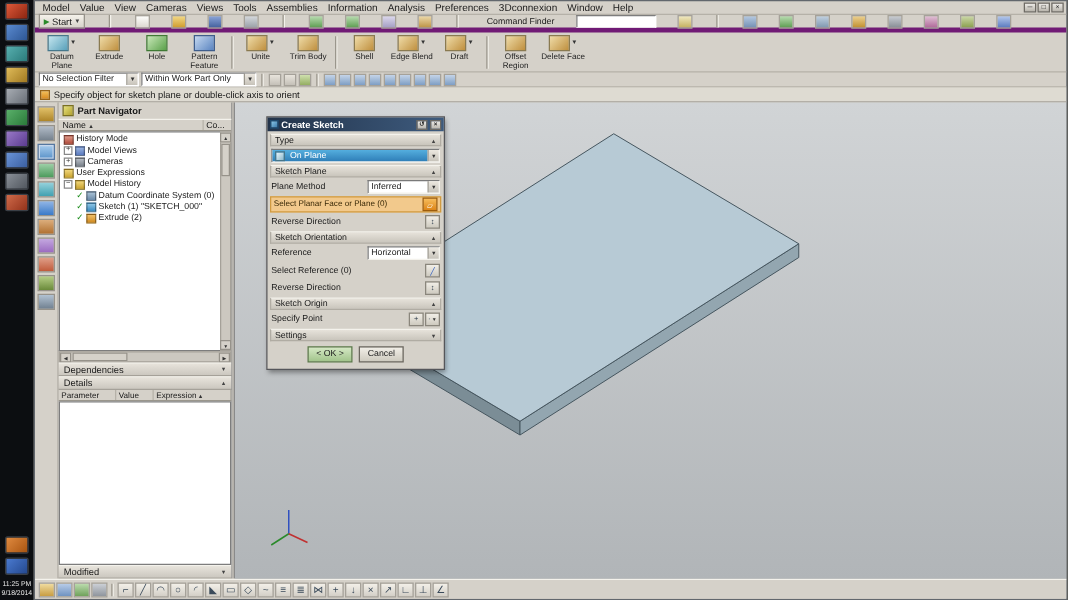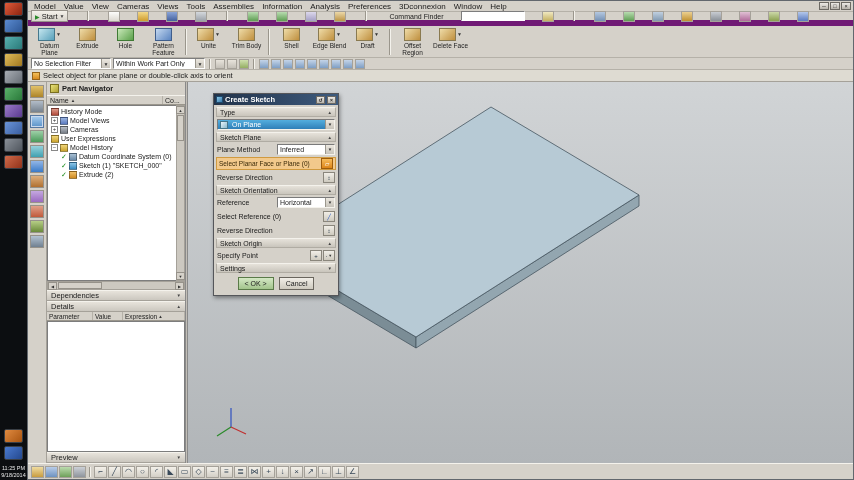--- a/index.html
+++ b/index.html
@@ -27,21 +27,21 @@
     font-size:5.5px;line-height:7px;text-align:center;color:#222;flex:0 0 auto;}
   .win-btn.close{background:linear-gradient(#e87a62,#bb2c14);color:#fff;border-color:#6d1505;}
 
   #menubar{height:11px;display:flex;align-items:center;padding:0 2px;border-bottom:1px solid #b5b1a8;
     font-size:8px;flex:0 0 auto;}
   .menu-item{padding:0 4px;line-height:11px;white-space:nowrap;}
   .mdi-btns{margin-left:auto;display:flex;gap:1px;}
   .mdi-btns .win-btn{width:10px;height:8px;}
 
   #toolbar1{height:14px;display:flex;align-items:center;gap:17px;padding:0 3px;
-    border-bottom:6px solid #701a75;flex:0 0 auto;}
+    border-bottom:4px solid #701a75;flex:0 0 auto;}
   .start-btn{display:flex;align-items:center;gap:2px;font-size:7.5px;height:12px;padding:0 3px;
     border:1px solid #96928a;background:linear-gradient(#f4f1ea,#d7d3cb);}
   .start-btn .play{color:#2a8a2a;font-size:6px;}
   .start-btn .drop{font-size:5px;color:#444;}
   .sicon{width:12px;height:11px;border:1px solid #a5a199;flex:0 0 auto;}
   .vsep{width:0;height:10px;border-left:1px solid #9a968c;border-right:1px solid #f4f2ec;margin:0 2px;flex:0 0 auto;}
   .cf-label{font-size:7px;margin-left:3px;white-space:nowrap;}
   .cf-input{width:64px;height:10px;border:1px solid;border-color:#7d7d7d #fff #fff #7d7d7d;background:#fff;font-size:7px;}
 
   #toolbar2{height:32px;display:flex;align-items:flex-start;gap:1px;padding:1px 3px 0;
@@ -107,21 +107,21 @@
   .det-cols{height:9px;display:flex;font-size:6.5px;background:#d5d1c9;border-bottom:1px solid #9a968c;flex:0 0 auto;}
   .det-col{display:flex;align-items:center;gap:1px;padding:0 2px;border-right:1px solid #b5b1a8;white-space:nowrap;overflow:hidden;}
   .det-body{flex:1;background:#fff;border:1px solid #7d7d7d;min-height:0;}
 
   #splitter{width:2px;background:#c2beb6;border-right:1px solid #8a8a8a;flex:0 0 auto;}
 
   #viewport{flex:1;position:relative;background:linear-gradient(180deg,#d1d4d6,#b1b5b8);overflow:hidden;min-width:0;}
   #viewport svg{position:absolute;left:0;top:0;}
 
   
-  #dialog{position:absolute;left:25px;top:11px;width:126px;background:#d5d1c9;
+  #dialog{position:absolute;left:25px;top:11px;width:143px;background:#d5d1c9;
     border:1px solid #55565a;box-shadow:1px 2px 4px rgba(0,0,0,.4);}
   .dlg-title{height:11px;background:linear-gradient(90deg,#22334a,#3e5b7e);display:flex;align-items:center;
     gap:2px;padding:0 2px;color:#fff;font-size:7.5px;font-weight:bold;}
   .dlg-icon{width:7px;height:7px;background:linear-gradient(135deg,#8ac8e8,#3a78a8);border:1px solid #1e4a6e;flex:0 0 auto;}
   .dlg-title .spacer{flex:1;}
   .dlg-btn{width:9px;height:8px;background:linear-gradient(#eceae6,#b9b5ad);border:1px solid #6d6a64;
     font-size:5px;line-height:7px;text-align:center;color:#222;flex:0 0 auto;}
   .dlg-body{padding:2px;display:flex;flex-direction:column;gap:1px;font-size:7px;}
   .sec{height:10px;display:flex;align-items:center;justify-content:space-between;padding:0 3px;
     background:linear-gradient(#e6e2da,#c9c5bc);border:1px solid #b0aca3;border-top-color:#f4f2ec;}
@@ -327,21 +327,21 @@
     <div class="xicon" style="background:linear-gradient(#c4d4e8,#7e9ec4);"></div>
     <div class="xicon" style="background:linear-gradient(#c4d4e8,#7e9ec4);"></div>
     <div class="xicon" style="background:linear-gradient(#c4d4e8,#7e9ec4);"></div>
     <div class="xicon" style="background:linear-gradient(#c4d4e8,#7e9ec4);"></div>
     <div class="xicon" style="background:linear-gradient(#c4d4e8,#7e9ec4);"></div>
     <div class="xicon" style="background:linear-gradient(#c4d4e8,#7e9ec4);"></div>
   </div>
 
   <div id="promptbar">
     <div class="prompt-icon"></div>
-    <span>Select object for plane plane or double-click axis to orient</span>
+    <span>Specify object for sketch plane or double-click axis to orient</span>
   </div>
 
   <div id="main">
 
     <div id="resbar">
       <div class="ricon" style="background:linear-gradient(#e2c26a,#ad8428);"></div>
       <div class="ricon" style="background:linear-gradient(#b2bcc8,#76828e);"></div>
       <div class="ricon active" style="background:linear-gradient(#a8cdee,#5a92c8);"></div>
       <div class="ricon" style="background:linear-gradient(#9ed0a8,#4a9a5a);"></div>
       <div class="ricon" style="background:linear-gradient(#96d2dc,#40a0b0);"></div>
@@ -437,21 +437,21 @@
         <div class="det-col" style="width:30px;">
           <span>Value</span>
         </div>
         <div class="det-col" style="flex:1;">
           <span>Expression</span>
           <span class="sortmark">▲</span>
         </div>
       </div>
       <div class="det-body"></div>
       <div class="np-sec">
-        <span>Preview</span>
+        <span>Modified</span>
         <span class="chev">▼</span>
       </div>
     </div>
 
     <div id="splitter"></div>
 
     <div id="viewport">
       <svg width="667" height="370" viewBox="0 0 667 370">
 
         <polygon points="80,167 228,255 228,266 80,178" fill="#7b8d96" stroke="#46565f" stroke-width="0.8"></polygon>

